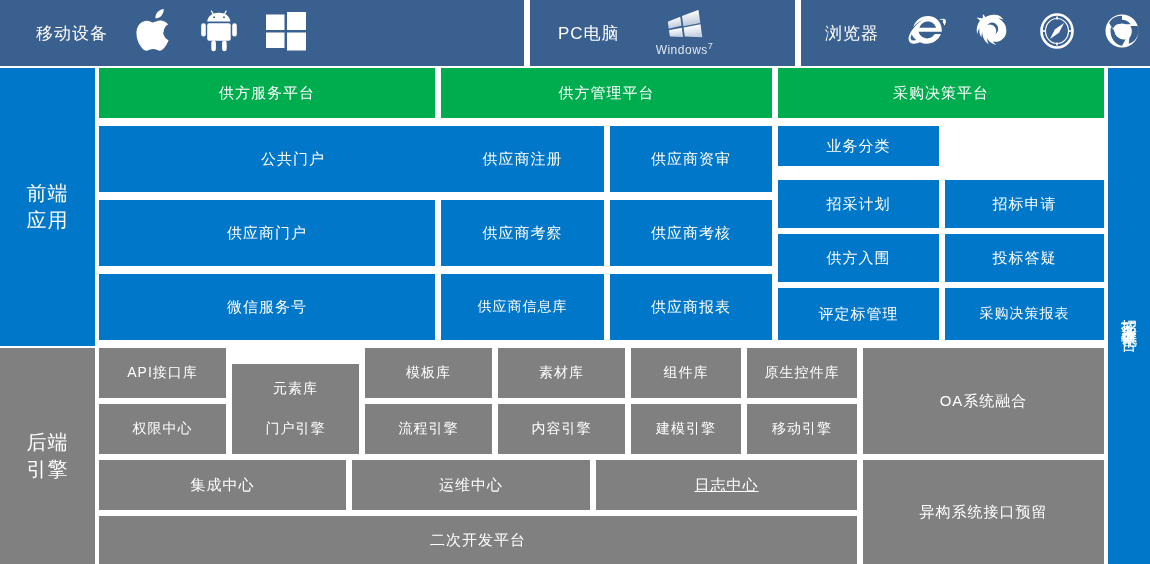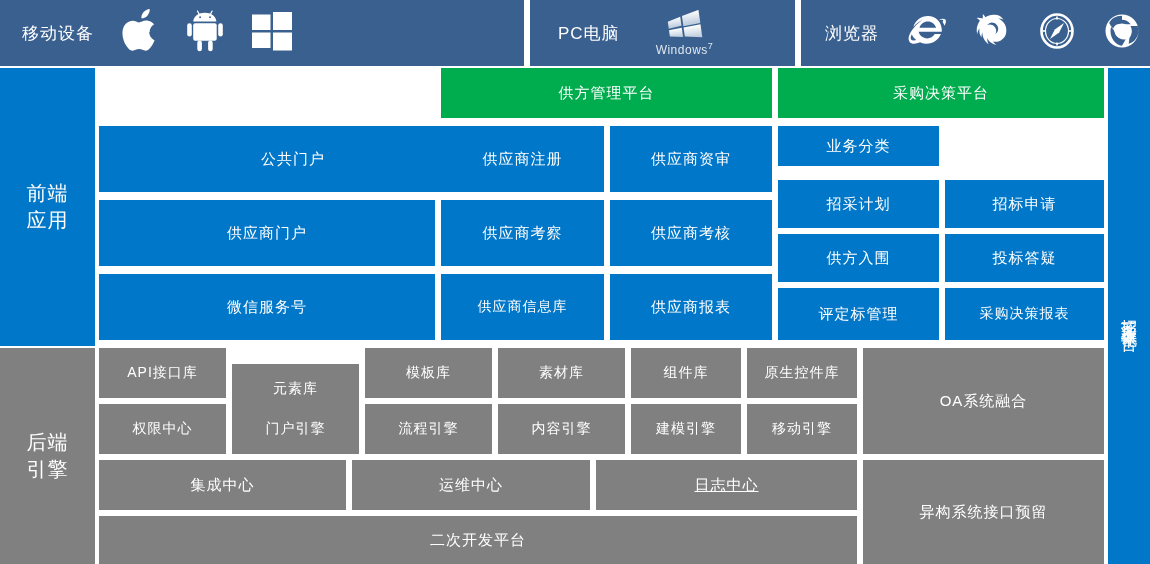--- a/index.html
+++ b/index.html
@@ -23,21 +23,21 @@
     height:66px;background:#3a6090;
     display:flex;align-items:center;
     box-sizing:border-box;
   }
   .topseg.mobile{width:524px;}
   .topseg.gapcell{width:6px;background:#ffffff;}
   .topseg.pc{width:265px;}
   .topseg.browser{width:349px;}
   .topseg .seg-label{
     color:#ffffff;font-size:17px;letter-spacing:1px;
-    padding-left:22px;padding-right:10px;white-space:nowrap;
+    padding-left:36px;padding-right:10px;white-space:nowrap;
   }
   .topseg.pc .seg-label{padding-left:28px;}
   .topseg.browser .seg-label{padding-left:24px;}
   .icon-row{display:flex;align-items:center;gap:26px;padding-left:18px;}
   .topseg.pc .icon-row{padding-left:26px;}
   .topseg.browser .icon-row{gap:24px;padding-left:18px;}
   .ticon{display:block;}
 
   .win7wrap{display:flex;flex-direction:column;align-items:center;justify-content:center;}
   .win7cap{
@@ -214,20 +214,21 @@
         <div>引擎</div>
       </div>
     </div>
 
     <div class="railright">
       <span class="vtext">招采业务一体化平台</span>
     </div>
 
     <div class="front-zone">
 
+      <div class="cell green" style="left:0;top:0;width:336px;height:50px;">供方服务平台</div>
       <div class="cell green" style="left:342px;top:0;width:331px;height:50px;">供方管理平台</div>
       <div class="cell green" style="left:679px;top:0;width:326px;height:50px;">采购决策平台</div>
 
       <div class="cell blue" style="left:0;top:58px;width:388px;height:66px;">公共门户</div>
       <div class="cell blue" style="left:0;top:132px;width:336px;height:66px;">供应商门户</div>
       <div class="cell blue" style="left:0;top:206px;width:336px;height:66px;">微信服务号</div>
 
       <div class="cell blue" style="left:342px;top:58px;width:163px;height:66px;">供应商注册</div>
       <div class="cell blue" style="left:511px;top:58px;width:162px;height:66px;">供应商资审</div>
       <div class="cell blue" style="left:342px;top:132px;width:163px;height:66px;">供应商考察</div>

